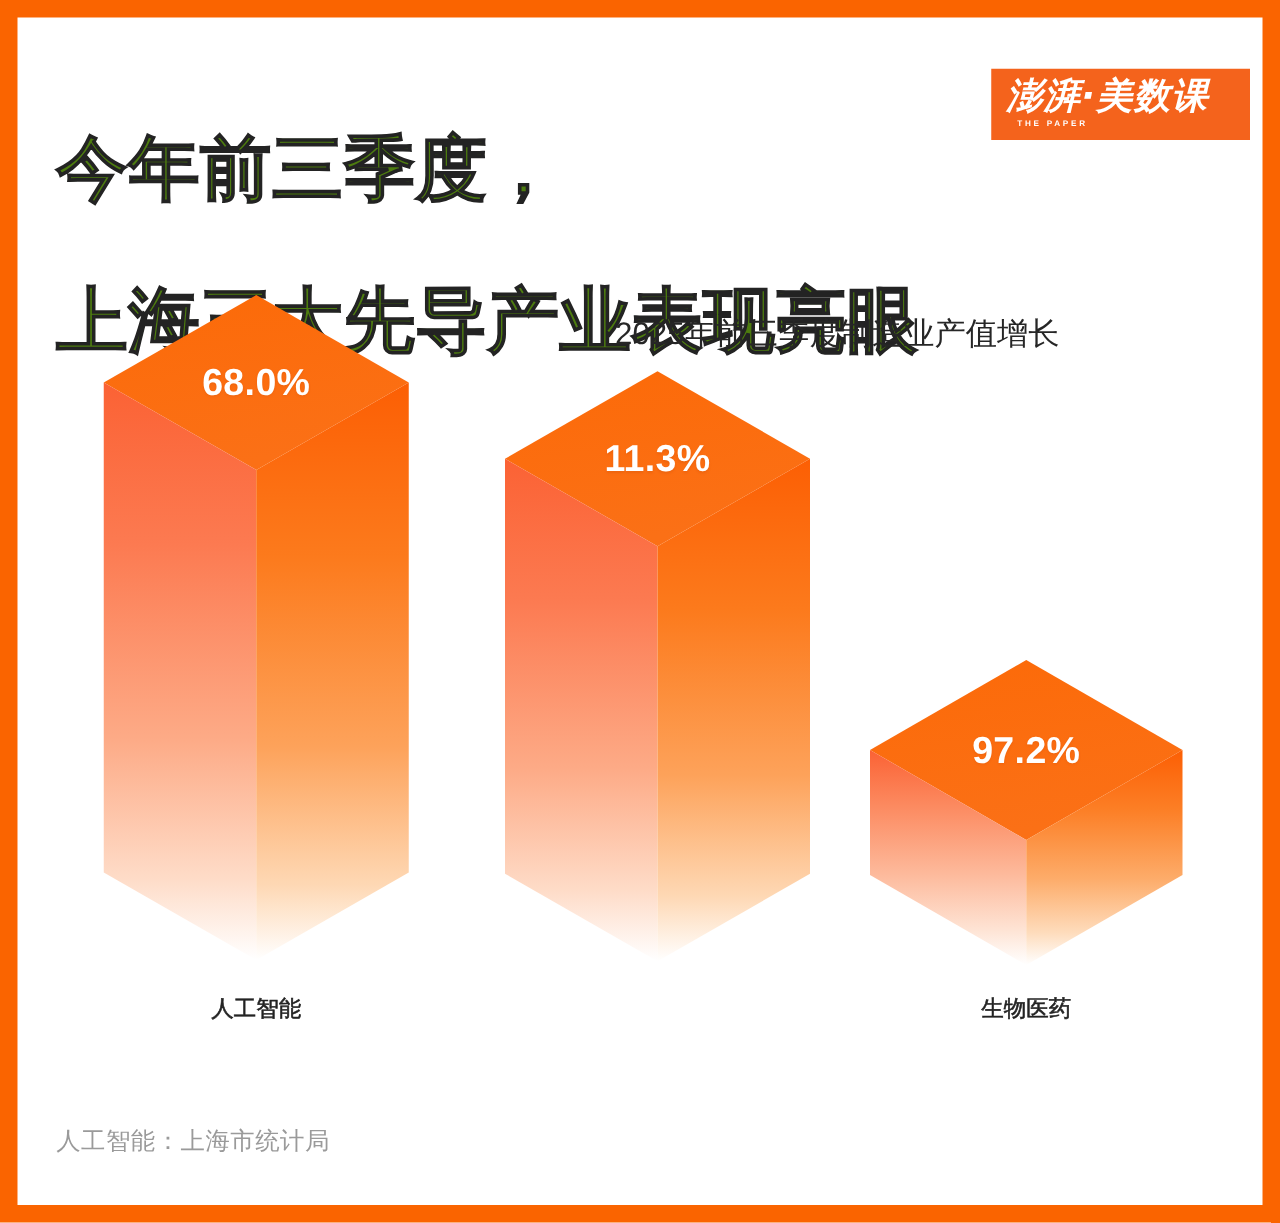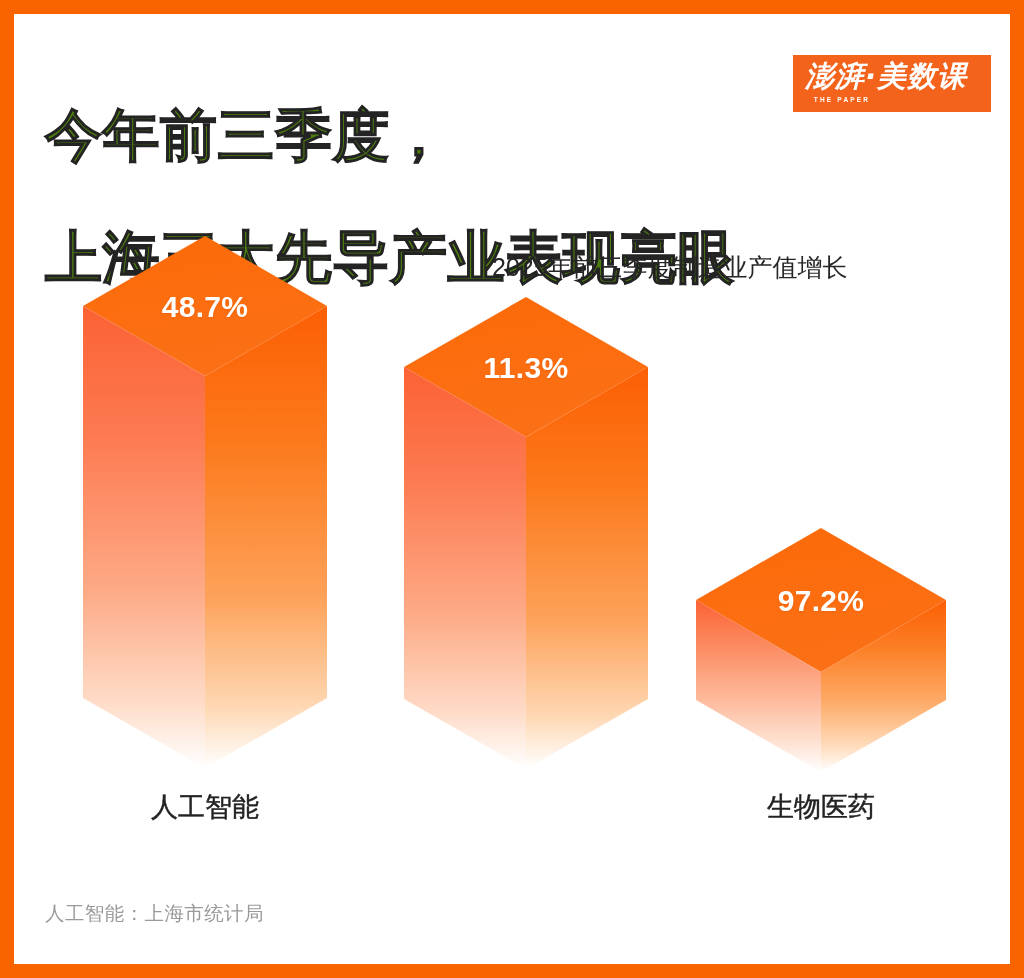--- a/index.html
+++ b/index.html
@@ -19,22 +19,23 @@
   #title{
     position:absolute;left:31px;top:30px;width:720px;
     font-size:57px;line-height:61px;font-weight:bold;
     color:#4d7c0f;letter-spacing:0.5px;
     -webkit-text-stroke:1.1px #232323;
     white-space:pre-line;
   }
   #title .tline{display:block;}
   #logo{
     position:absolute;left:779px;top:41px;
-    width:198px;height:57px;background:#F4631C;
+    width:176px;height:57px;background:#F4631C;
     overflow:hidden;
+    padding-left:31px;
   }
   #logo-main{
     position:absolute;left:0;top:2px;width:186px;
     text-align:center;color:#ffffff;
     font-size:29px;line-height:38px;font-weight:bold;
     letter-spacing:1px;
     font-family:"DejaVu Sans","Liberation Sans",sans-serif;
     font-style:italic;
   }
   #logo-sub{
@@ -55,21 +56,21 @@
   .bar-value{
     position:absolute;
     color:#ffffff;font-weight:bold;
     font-size:30px;line-height:34px;
     text-align:center;width:100%;
     letter-spacing:0.3px;
     text-shadow:0 1px 2px rgba(180,60,0,.18);
   }
   .cat-label{
     position:absolute;top:774px;
-    font-size:27px;line-height:38px;
+    font-size:18px;line-height:38px;
     color:#232323;text-align:center;
     font-weight:500;
     -webkit-text-stroke:0.45px #232323;
   }
   
   #source{
     position:absolute;left:31px;top:886px;
     font-size:19.5px;line-height:26px;color:#9a9a9a;
     letter-spacing:0.4px;
   }
@@ -117,21 +118,21 @@
             <stop offset="1" stop-color="#FFFFFF"></stop>
           </linearGradient>
         </defs>
 
         <polygon points="123,14 245,84 123,154 1,84" fill="url(#g1top)"></polygon>
 
         <polygon points="1,84 123,154 123,546 1,476" fill="url(#g1left)"></polygon>
 
         <polygon points="245,84 245,476 123,546 123,154" fill="url(#g1right)"></polygon>
       </svg>
-      <div class="bar-value" style="top:68px;left:0;">48.7%</div>
+      <div class="bar-value" style="top:68px;left:0;">68.0%</div>
     </div>
 
     <div class="bar" id="bar-2" style="left:389px;top:269px;width:246px;height:500px;">
       <svg width="246" height="500" viewBox="0 0 246 500">
         <defs>
           <linearGradient id="g2top" x1="0" y1="0" x2="0.25" y2="1">
             <stop offset="0" stop-color="#FC6A08"></stop>
             <stop offset="1" stop-color="#FB7016"></stop>
           </linearGradient>
           <linearGradient id="g2left" x1="0" y1="0" x2="0" y2="1">

